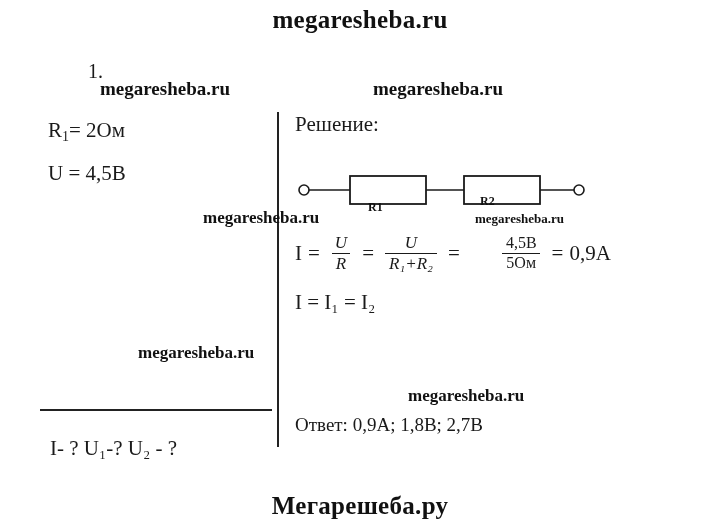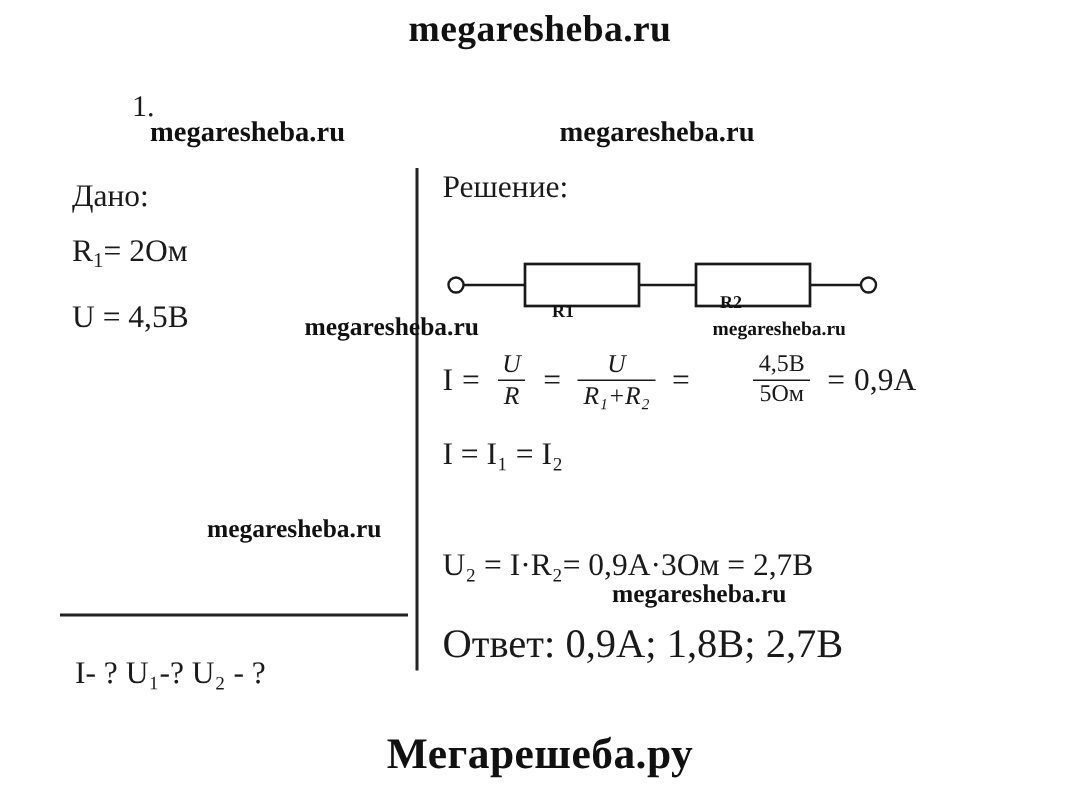--- a/index.html
+++ b/index.html
@@ -34,21 +34,21 @@
     letter-spacing: 0.3px;
   }
   .wm-bottom {
     position: absolute;
     bottom: 6px;
     left: 0;
     width: 720px;
     text-align: center;
     font-family: "Liberation Serif", serif;
     font-weight: bold;
-    font-size: 29px;
+    font-size: 25px;
     color: #111;
     letter-spacing: 0.3px;
   }
   .wm {
     position: absolute;
     font-family: "Liberation Serif", serif;
     font-weight: bold;
     color: #111;
     white-space: nowrap;
   }
@@ -166,39 +166,38 @@
 
   .line-eq {
     position: absolute;
     left: 295px;
     font-size: 21px;
     white-space: nowrap;
   }
   .eq-I   { top: 290px; }
   .eq-U1  { top: 327px; }
   .eq-U2  { top: 364px; }
-  .answer { position: absolute; left: 295px; top: 414px; font-size: 27px; white-space: nowrap; }
+  .answer { position: absolute; left: 295px; top: 414px; font-size: 19px; white-space: nowrap; }
 </style>
 </head>
 <body>
 
 <div class="page">
 
   <div class="wm-top">megaresheba.ru</div>
 
   <div class="prob-num">1.</div>
 
   <div class="wm wm-1">megaresheba.ru</div>
   <div class="wm wm-2">megaresheba.ru</div>
 
   <div class="v-divider"></div>
   <div class="h-divider"></div>
 
   <div class="given">
-    <div class="row">Дано:</div>
     <div class="row">
       <span>R</span><span class="sub">1</span><span>= 2Ом</span>
     </div>
     <div class="row">
       <span>U</span><span> = 4,5В</span>
     </div>
   </div>
 
   <div class="find">I- ? U₁-? U₂ - ?</div>
 
@@ -240,21 +239,20 @@
     <span class="eq">=</span>
     <span class="frac plain">
       <span class="num">4,5В</span>
       <span class="den">5Ом</span>
     </span>
     <span class="eq">=</span>
     <span>0,9А</span>
   </div>
 
   <div class="line-eq eq-I">I = I₁ = I₂</div>
-  <div class="line-eq eq-U2">U₂ = I·R₂= 0,9А·3Ом = 2,7В</div>
 
   <div class="wm wm-5">megaresheba.ru</div>
   <div class="wm wm-6">megaresheba.ru</div>
 
   <div class="answer">
     <span>Ответ:</span>
     <span>0,9А; 1,8В;  2,7В</span>
   </div>
 
   <div class="wm-bottom">Мегарешеба.ру</div>

